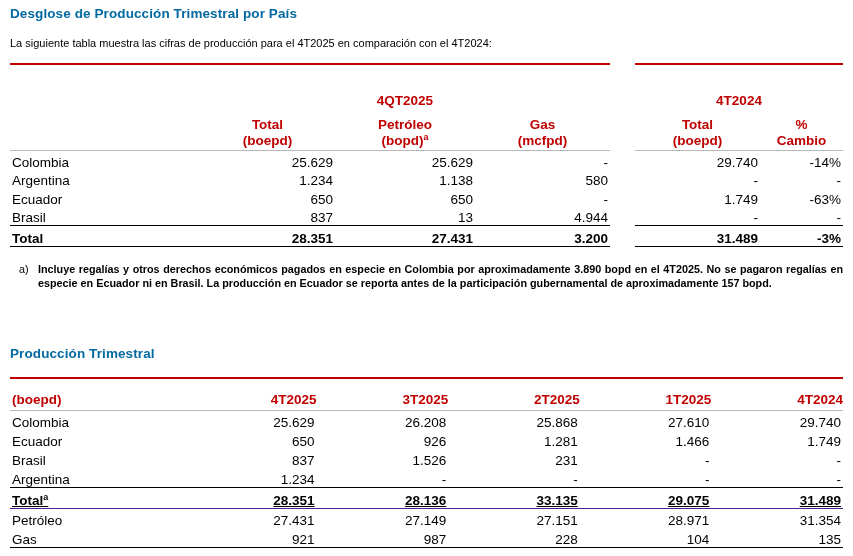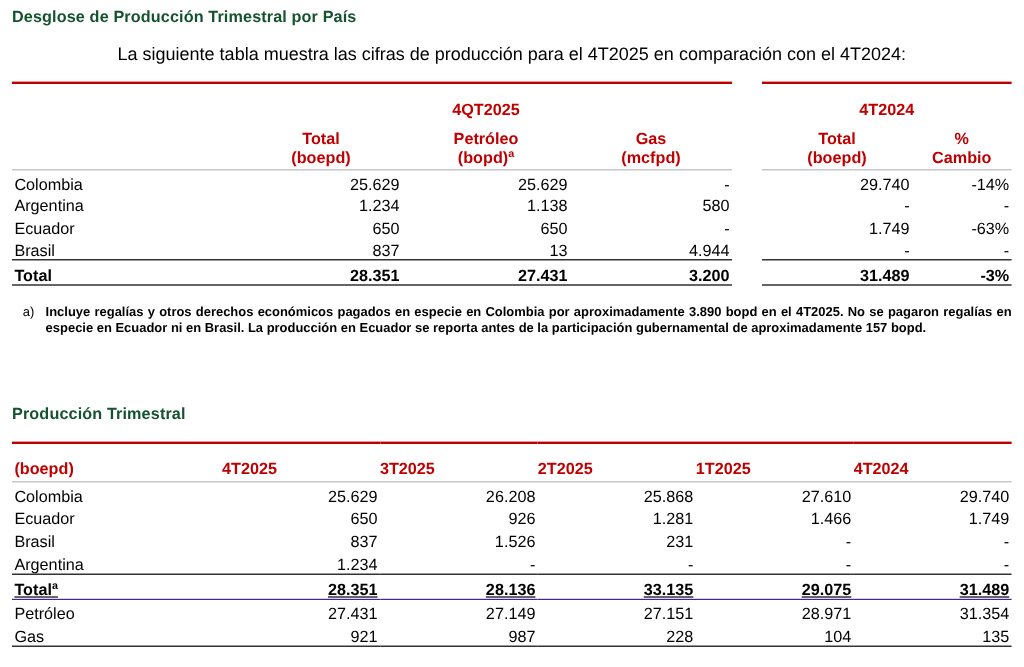--- a/index.html
+++ b/index.html
@@ -17,32 +17,31 @@
   }
   .page {
     position: relative;
     width: 853px;
     height: 556px;
     box-sizing: border-box;
     padding: 0 10px;
   }
 
   .section-title {
-    color: #14532d;
+    color: #0369a1;
     font-weight: bold;
     font-size: 13.5px;
     letter-spacing: 0.1px;
   }
   #title-main { padding-top: 6px; }
 
   .intro {
-    font-size: 15px;
+    font-size: 11px;
     color: #000000;
     padding-top: 16px;
-    text-align: center;
   }
 
   
   .t1 {
     margin-top: 14px;
     position: relative;
   }
   table {
     border-collapse: collapse;
     width: 833px;
@@ -65,21 +64,21 @@
   .hdr-red {
     color: #C00000;
     font-weight: bold;
     text-align: center;
   }
   .rule-red-top > th {
     border-top: 2px solid #C00000;
   }
   .rule-red-top > th.gapcell { border-top: none; }
 
-  .grp-row th { height: 26px; padding-top: 3px; }
+  .grp-row th { height: 26px; padding-top: 17px; }
   .sub-row th { height: 40px; line-height: 15.5px; padding-bottom: 2px; }
 
   .rule-gray-bot > th { border-bottom: 1px solid #b8b8b8; }
   .rule-gray-bot > th.gapcell { border-bottom: none; }
 
   .t1 td.name { text-align: left; padding-left: 2px; }
   .t1 td.num  { text-align: right; padding-right: 2px; }
   .t1 tr.data td { height: 18.5px; }
 
   .t1 tr.total td {
@@ -105,21 +104,21 @@
 
   
   .t2wrap { margin-top: 56px; }
   .t2 { margin-top: 16px; }
   .t2 col.c-name { width: 175px; }
   .t2 col.c-q    { width: 131.6px; }
 
   .t2 th, .t2 td { padding: 0; vertical-align: bottom; }
   .t2 thead tr th { border-top: 2px solid #C00000; border-bottom: 1px solid #b8b8b8; height: 28px; padding-bottom: 3px; }
   .t2 th.lbl { text-align: left; padding-left: 2px; }
-  .t2 th.q { text-align: left; }
+  .t2 th.q { text-align: right; }
   .t2 td.name { text-align: left; padding-left: 2px; }
   .t2 td.num  { text-align: right; padding-right: 2px; }
   .t2 tr.data td { height: 19px; }
   .t2 tr.total td {
     font-weight: bold;
     border-top: 1.3px solid #000000;
     border-bottom: 1px solid #4c1d95;
     height: 20px;
     text-decoration: underline;
   }

